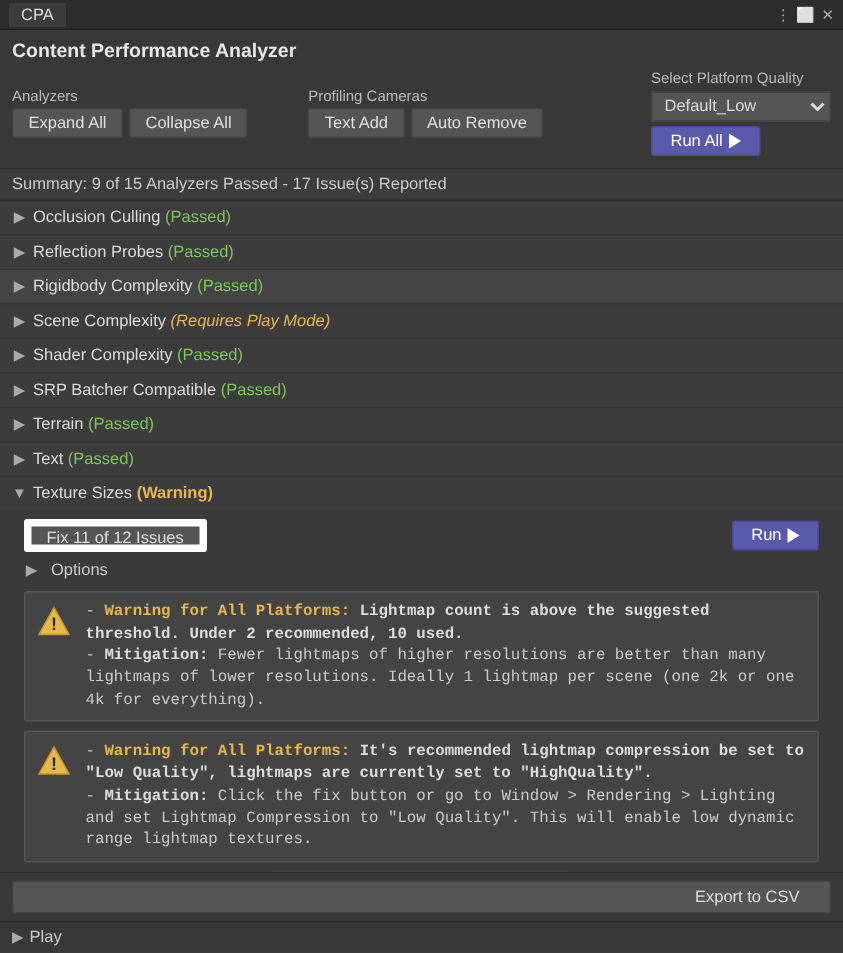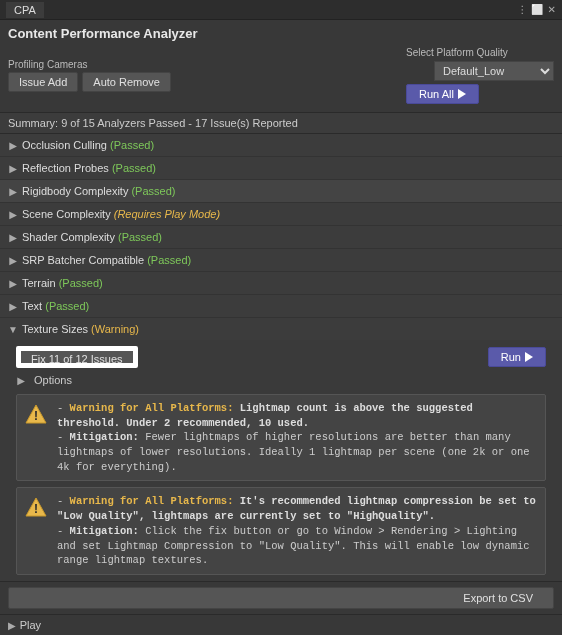--- a/index.html
+++ b/index.html
@@ -100,21 +100,20 @@
       gap: 3px;
     }
     .platform-label {
       font-size: 10px;
       color: #bbb;
     }
     .platform-select-row {
       display: flex;
       gap: 4px;
       align-items: flex-start;
-      margin-left: 28px;
     }
     .platform-select {
       background: #555;
       color: #ddd;
       border: 1px solid #444;
       font-size: 11px;
       padding: 1px 4px;
       height: 20px;
       width: 120px;
     }
@@ -181,21 +180,21 @@
       align-items: center;
       justify-content: center;
     }
     .chevron.expanded { transform: rotate(0deg); }
 
     .analyzer-name {
       color: #ddd;
       flex: 1;
     }
     .status-passed { color: #7ec85a; }
-    .status-warning { color: #e8b84b; }
+    .status-warning { color: #e8b84b; font-weight: bold; }
     .status-requires { color: #e8b84b; font-style: italic; }
 
     
     .texture-expanded {
       background: #3a3a3a;
       padding: 6px 16px;
     }
 
     .fix-issues-row {
       display: flex;
@@ -342,23 +341,30 @@
 </div>
 
 <div class="panel">
 
   <div class="panel-header">
     <div class="panel-title">Content Performance Analyzer</div>
     <div class="toolbar-row">
       <div>
         <div style="display:flex; gap: 40px; align-items: flex-start;">
           <div>
+            <div class="toolbar-section-label">Analyzers</div>
+            <div class="btn-row">
+              <button class="btn">Expand All</button>
+              <button class="btn">Collapse All</button>
+            </div>
+          </div>
+          <div>
             <div class="toolbar-section-label">Profiling Cameras</div>
             <div class="btn-row">
-              <button class="btn">Issue Add</button>
+              <button class="btn">Text Add</button>
               <button class="btn">Auto Remove</button>
             </div>
           </div>
         </div>
       </div>
       <div class="platform-section">
         <div class="platform-label">Select Platform Quality</div>
         <div class="platform-select-row">
           <select class="platform-select">
             <option>Default_Low</option>

